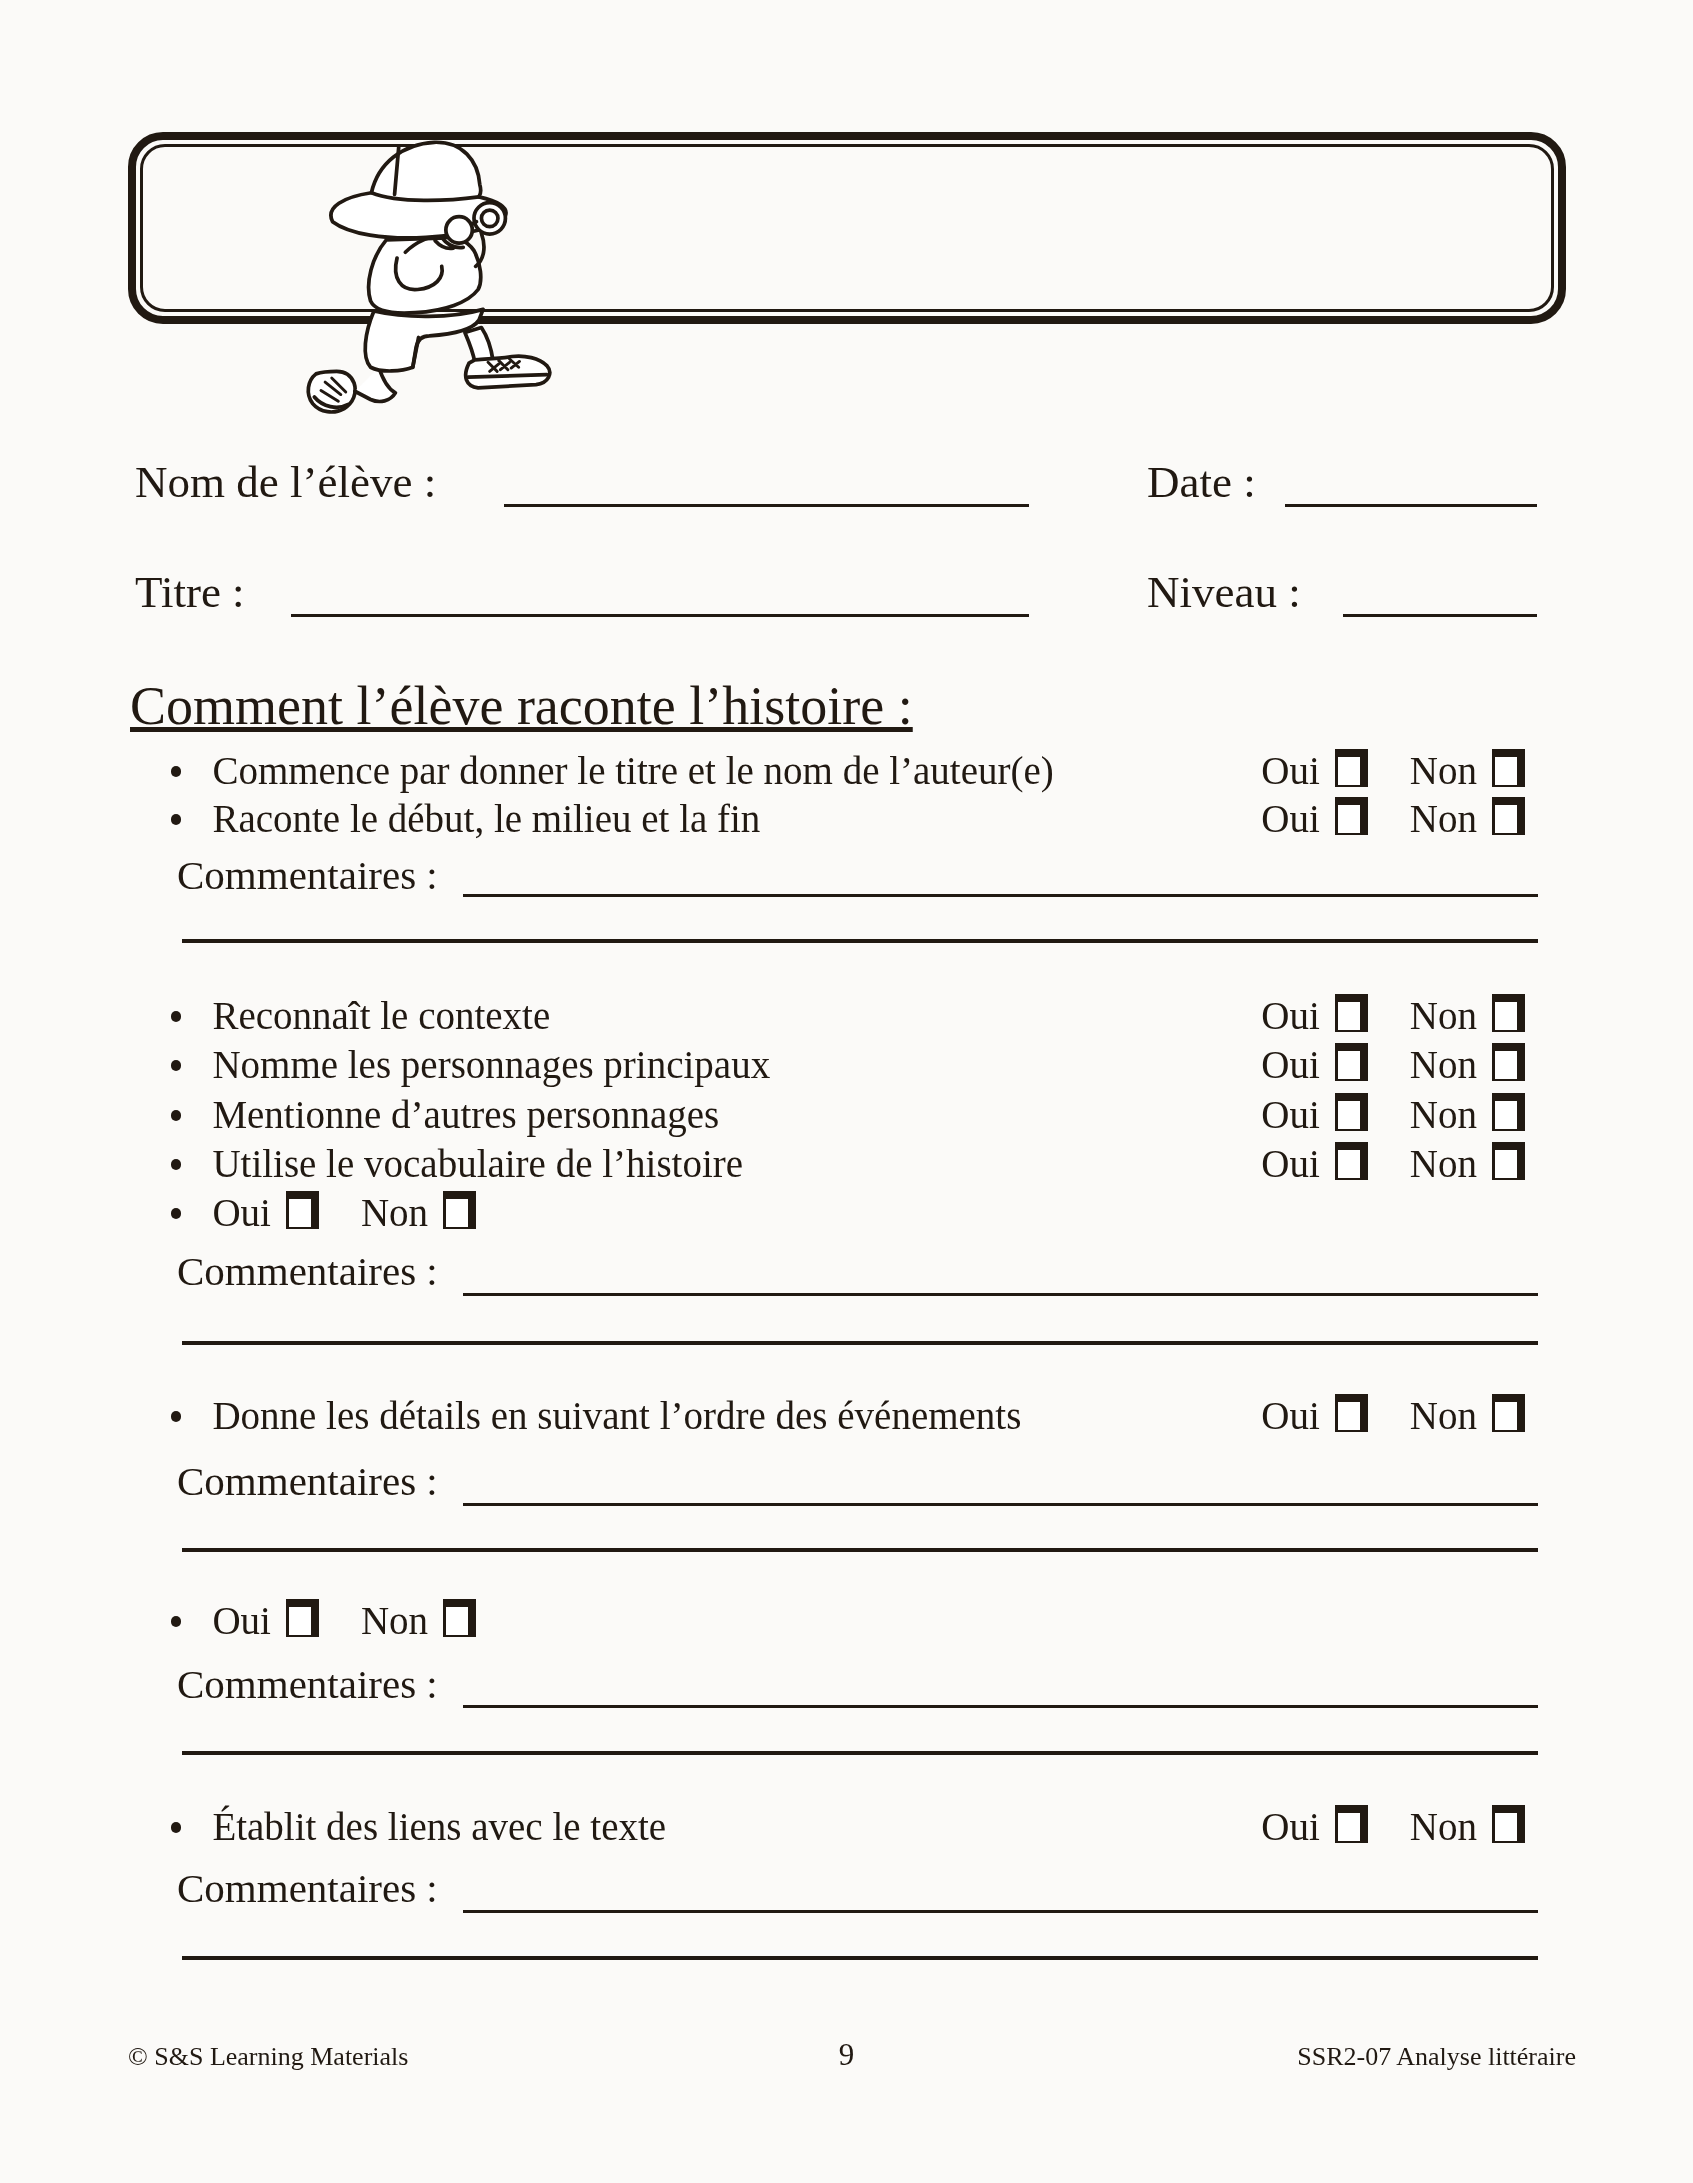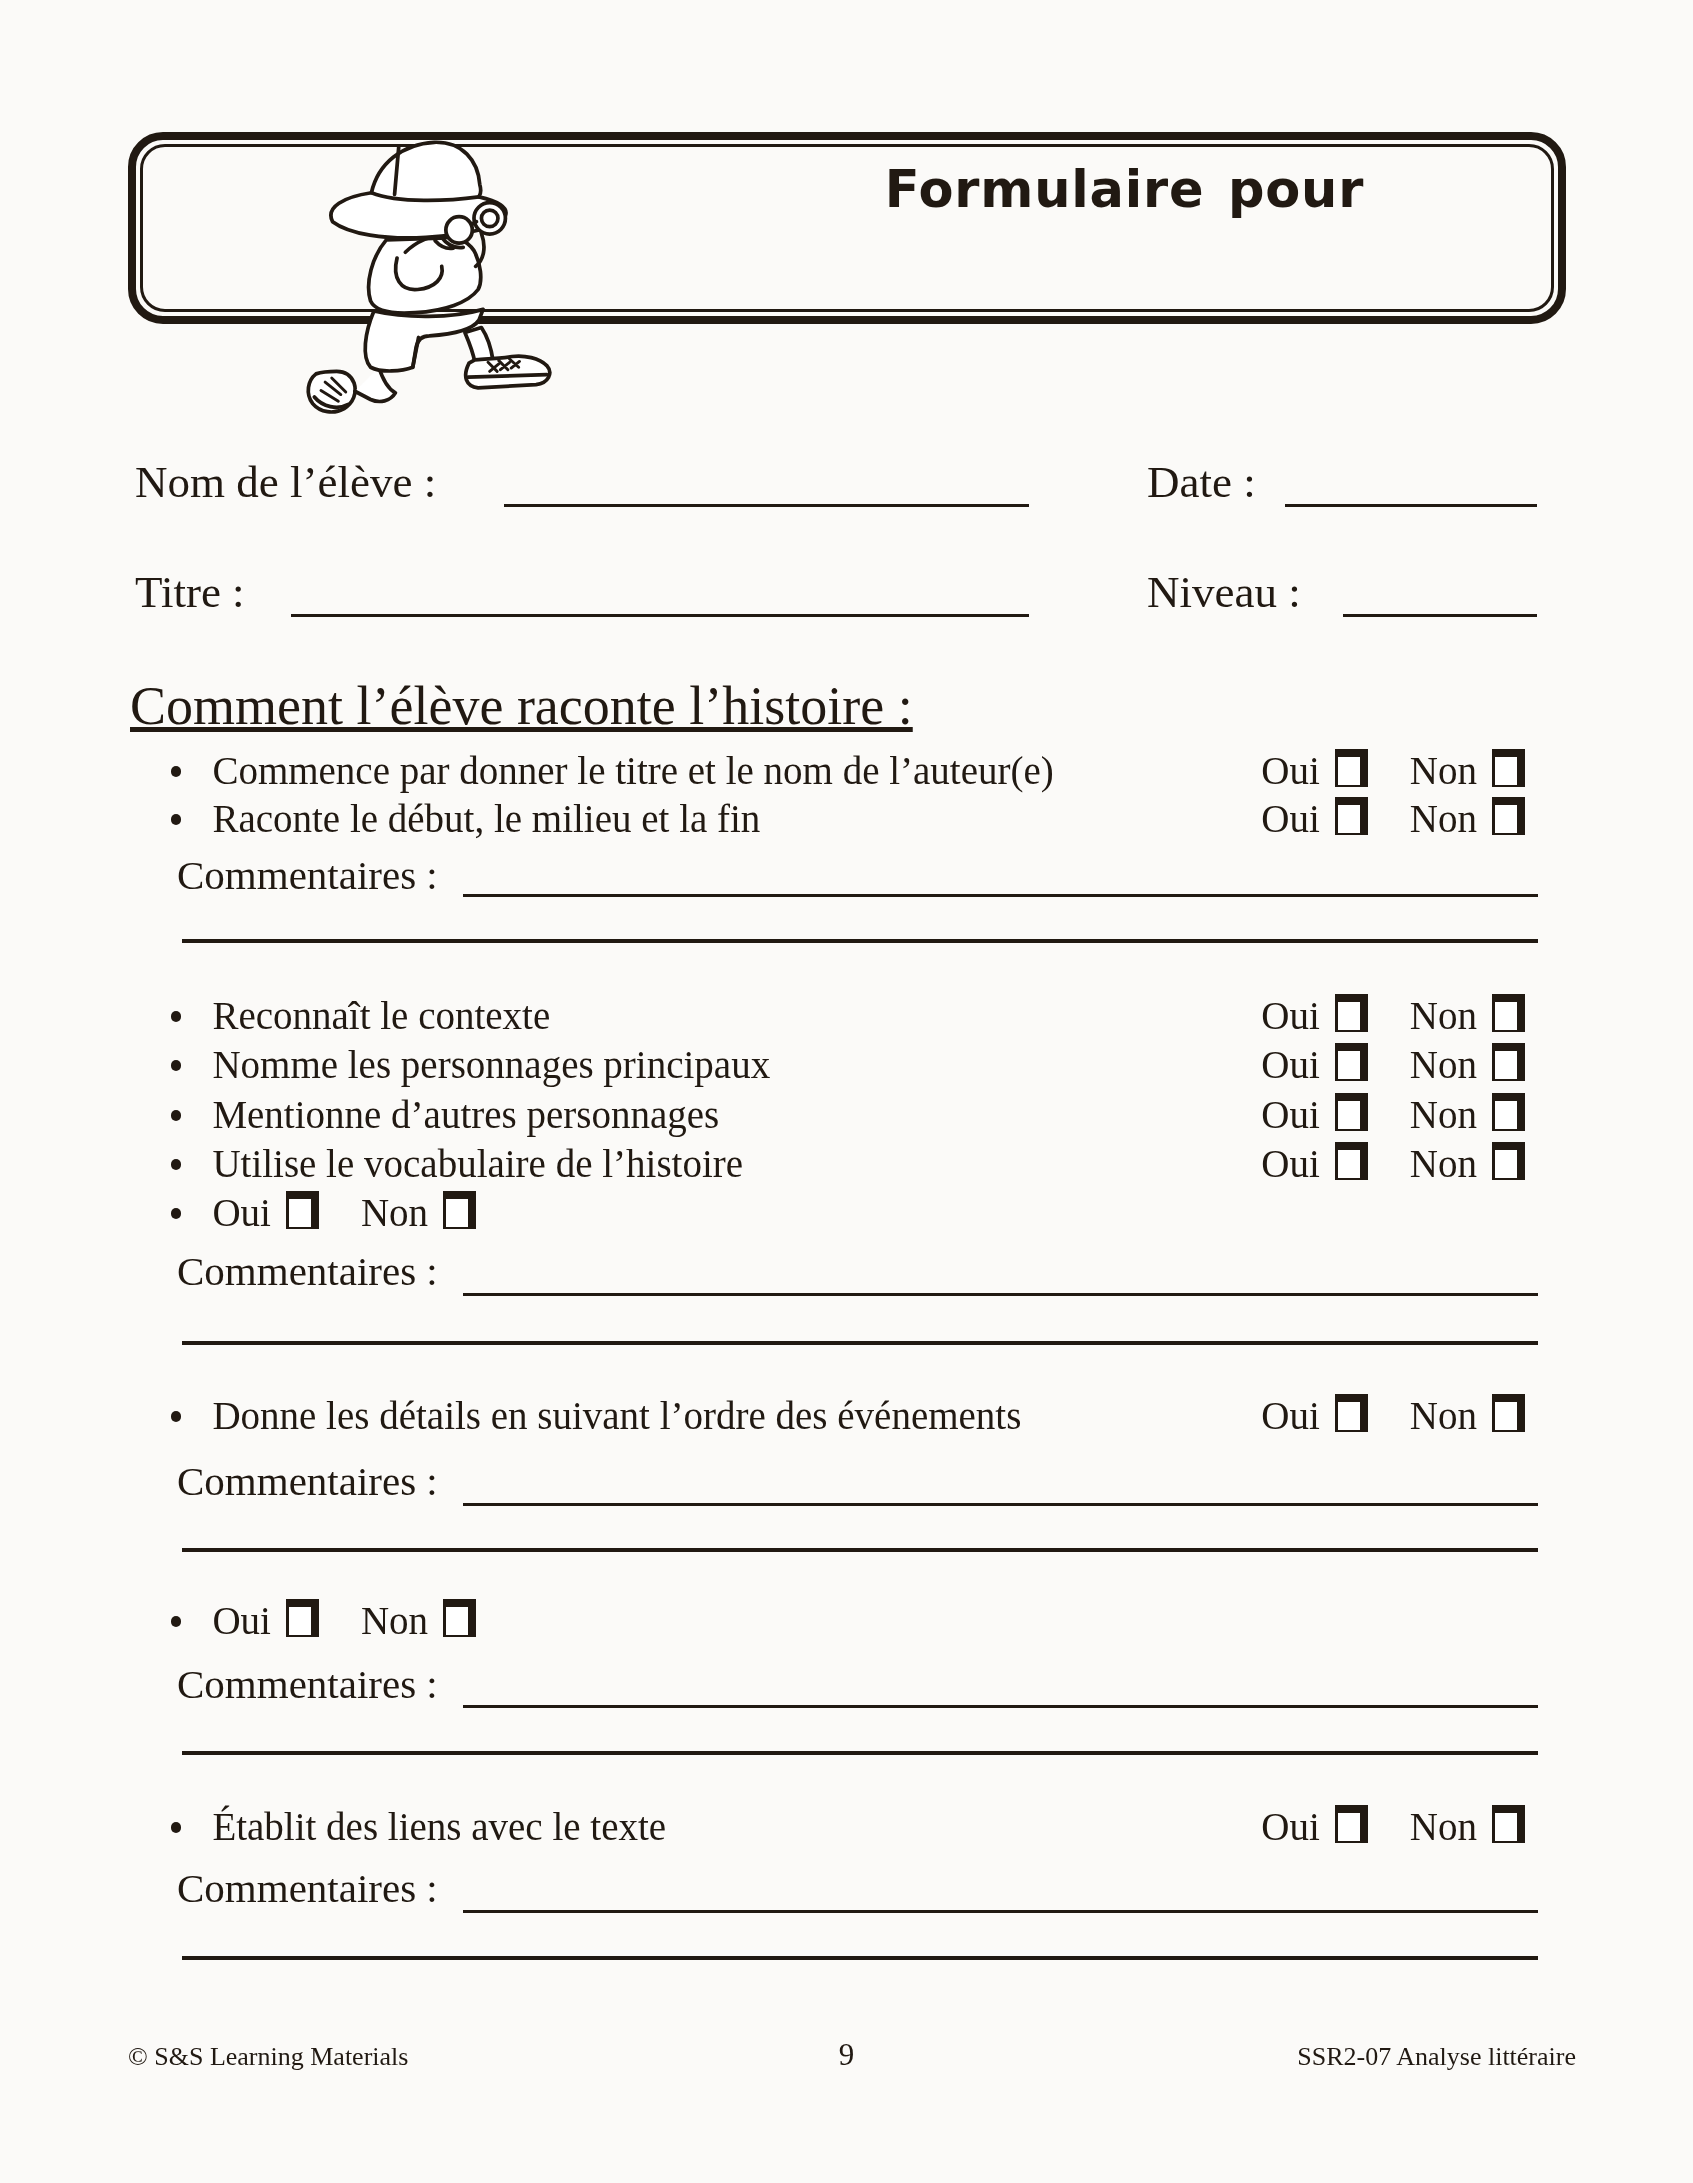--- a/index.html
+++ b/index.html
@@ -64,21 +64,20 @@
 </style>
 </head>
 <body>
 
 <div class="page">
 
   <div class="hbox">
     <div class="hbox-inner"></div>
   </div>
   <div class="title">
-    <div>Formulaire pour</div>
   </div>
 
   <svg class="kid" viewBox="0 0 480 400" fill="none" stroke="#211912" stroke-width="4.5" stroke-linecap="round" stroke-linejoin="round">
 
     <path d="M52,302 C42,310 39,326 48,338 C57,349 74,351 86,344 C97,337 102,325 98,313 C94,303 87,299 77,299 C67,299 58,300 52,302 Z" fill="#ffffff"></path>
     <path d="M50,330 C60,342 78,346 91,339"></path>
     <path d="M63,312 l19,15 M58,322 l21,13 M71,307 l17,17" stroke-width="3.5"></path>
 
     <path d="M128,294 C133,310 139,320 148,325 C142,335 129,338 118,333 L99,323" fill="#ffffff"></path>
 

